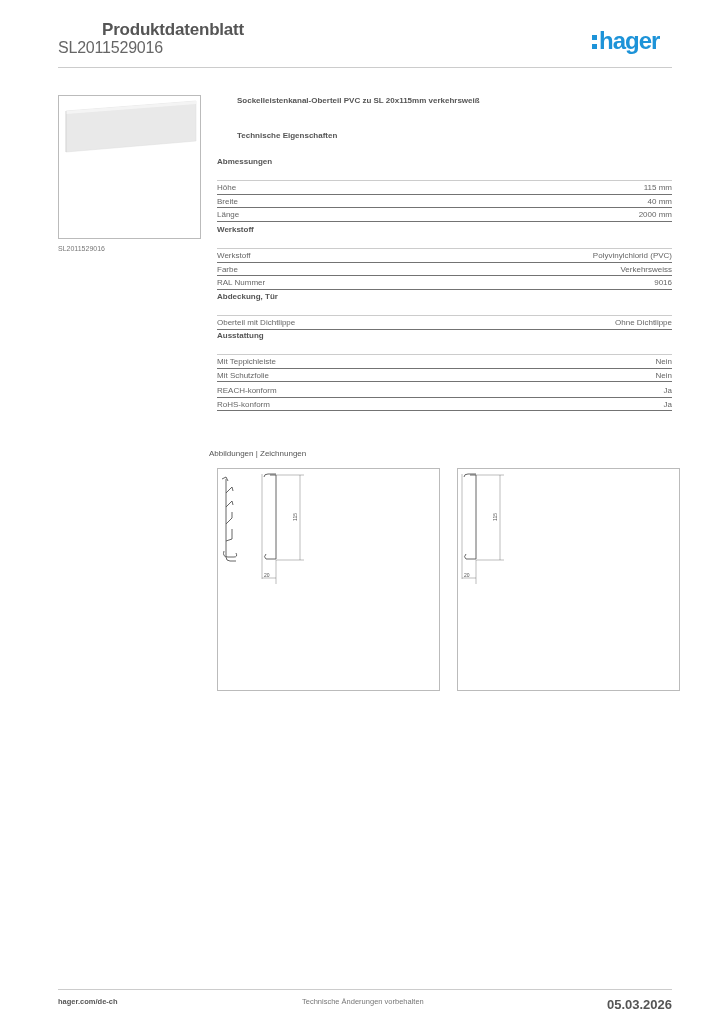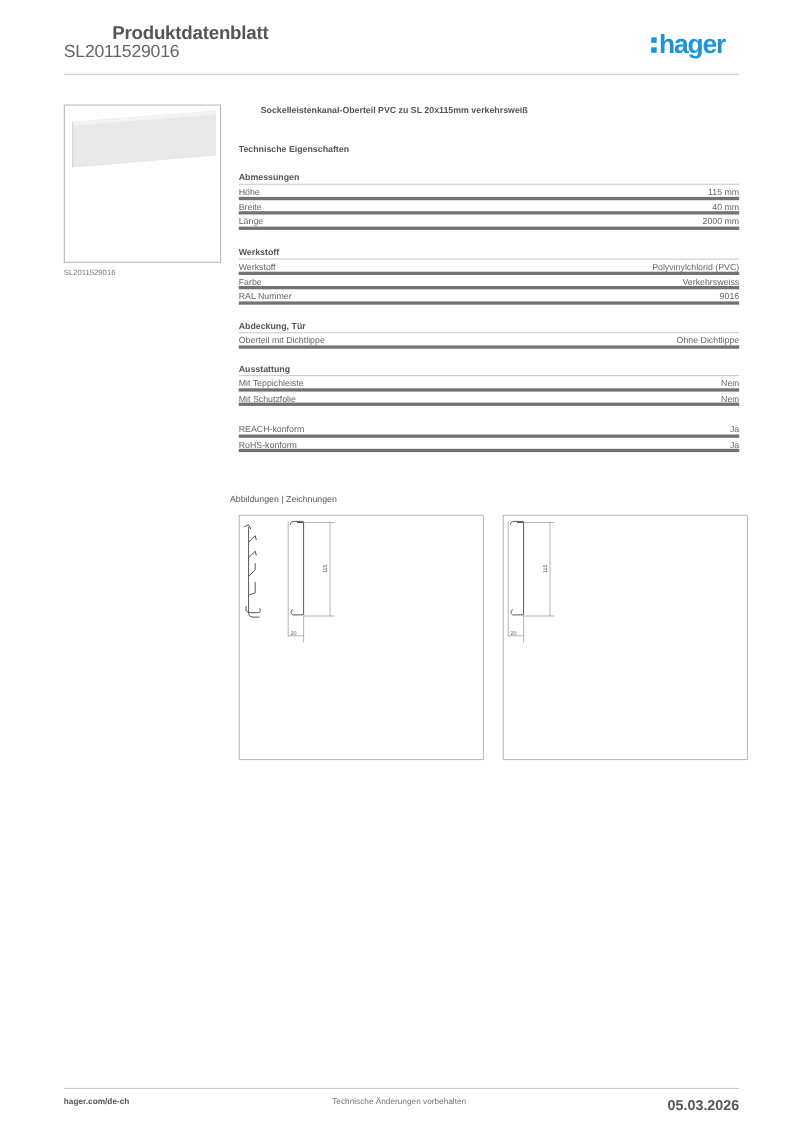--- a/index.html
+++ b/index.html
@@ -14,25 +14,25 @@
     .logo .colon::before { top: -14px; }
     .logo .colon::after { top: -5px; }
     .header-rule { position: absolute; left: 58px; top: 67px; width: 614px; height: 1px; background: #cccccc; }
 
     .product-image-box { position: absolute; left: 58px; top: 95px; width: 143px; height: 144px; border: 1px solid #bbbbbb; background: #fff; }
     .product-image-box svg { position: absolute; left: 0; top: 0; }
     .product-image-caption { position: absolute; left: 58px; top: 245px; font-size: 7px; color: #777777; }
 
     .main { position: absolute; left: 217px; top: 96px; width: 455px; }
     .product-desc { font-size: 8px; font-weight: bold; color: #555555; height: 10px; line-height: 10px; padding-left: 20px; }
-    .section-title-main { font-size: 8px; font-weight: bold; color: #555555; margin-top: 25px; height: 10px; line-height: 10px; }
+    .section-title-main { font-size: 8px; font-weight: bold; color: #555555; margin-top: 25px; height: 10px; line-height: 10px; margin-left: 20px; }
 
     .group { position: absolute; left: 217px; width: 455px; }
-    .group-title { font-size: 8px; font-weight: bold; color: #555555; height: 11px; line-height: 11px; border-bottom: 1px solid #cccccc; padding-bottom: 0; box-sizing: content-box; }
-    .row { display: flex; justify-content: space-between; height: 13.5px; line-height: 13px; font-size: 8px; color: #666666; border-bottom: 3px solid #737373; }
+    .group-title { font-size: 8px; font-weight: bold; color: #555555; height: 11px; line-height: 11px; border-bottom: 1px solid #cccccc; padding-bottom: 13px; box-sizing: content-box; }
+    .row { display: flex; justify-content: space-between; height: 13.5px; line-height: 13px; font-size: 8px; color: #666666; border-bottom: 1px solid #737373; }
     .row .val { text-align: center; }
 
     .figures-title { position: absolute; left: 209px; top: 449px; font-size: 8px; font-weight: normal; color: #555555; }
     .figure-box { position: absolute; top: 468px; width: 223px; height: 223px; border: 1px solid #bbbbbb; background: #fff; }
     .figure-box svg { position: absolute; left: 0; top: 0; }
     .dim-label { font-family: "Liberation Sans", sans-serif; font-size: 5px; fill: #555; }
 
     .footer-rule { position: absolute; left: 58px; top: 989px; width: 614px; height: 1px; background: #cccccc; }
     .footer-left { position: absolute; left: 58px; top: 997px; font-size: 7.5px; font-weight: bold; color: #555555; }
     .footer-center { position: absolute; left: 302px; top: 997px; font-size: 7.5px; color: #777777; }

